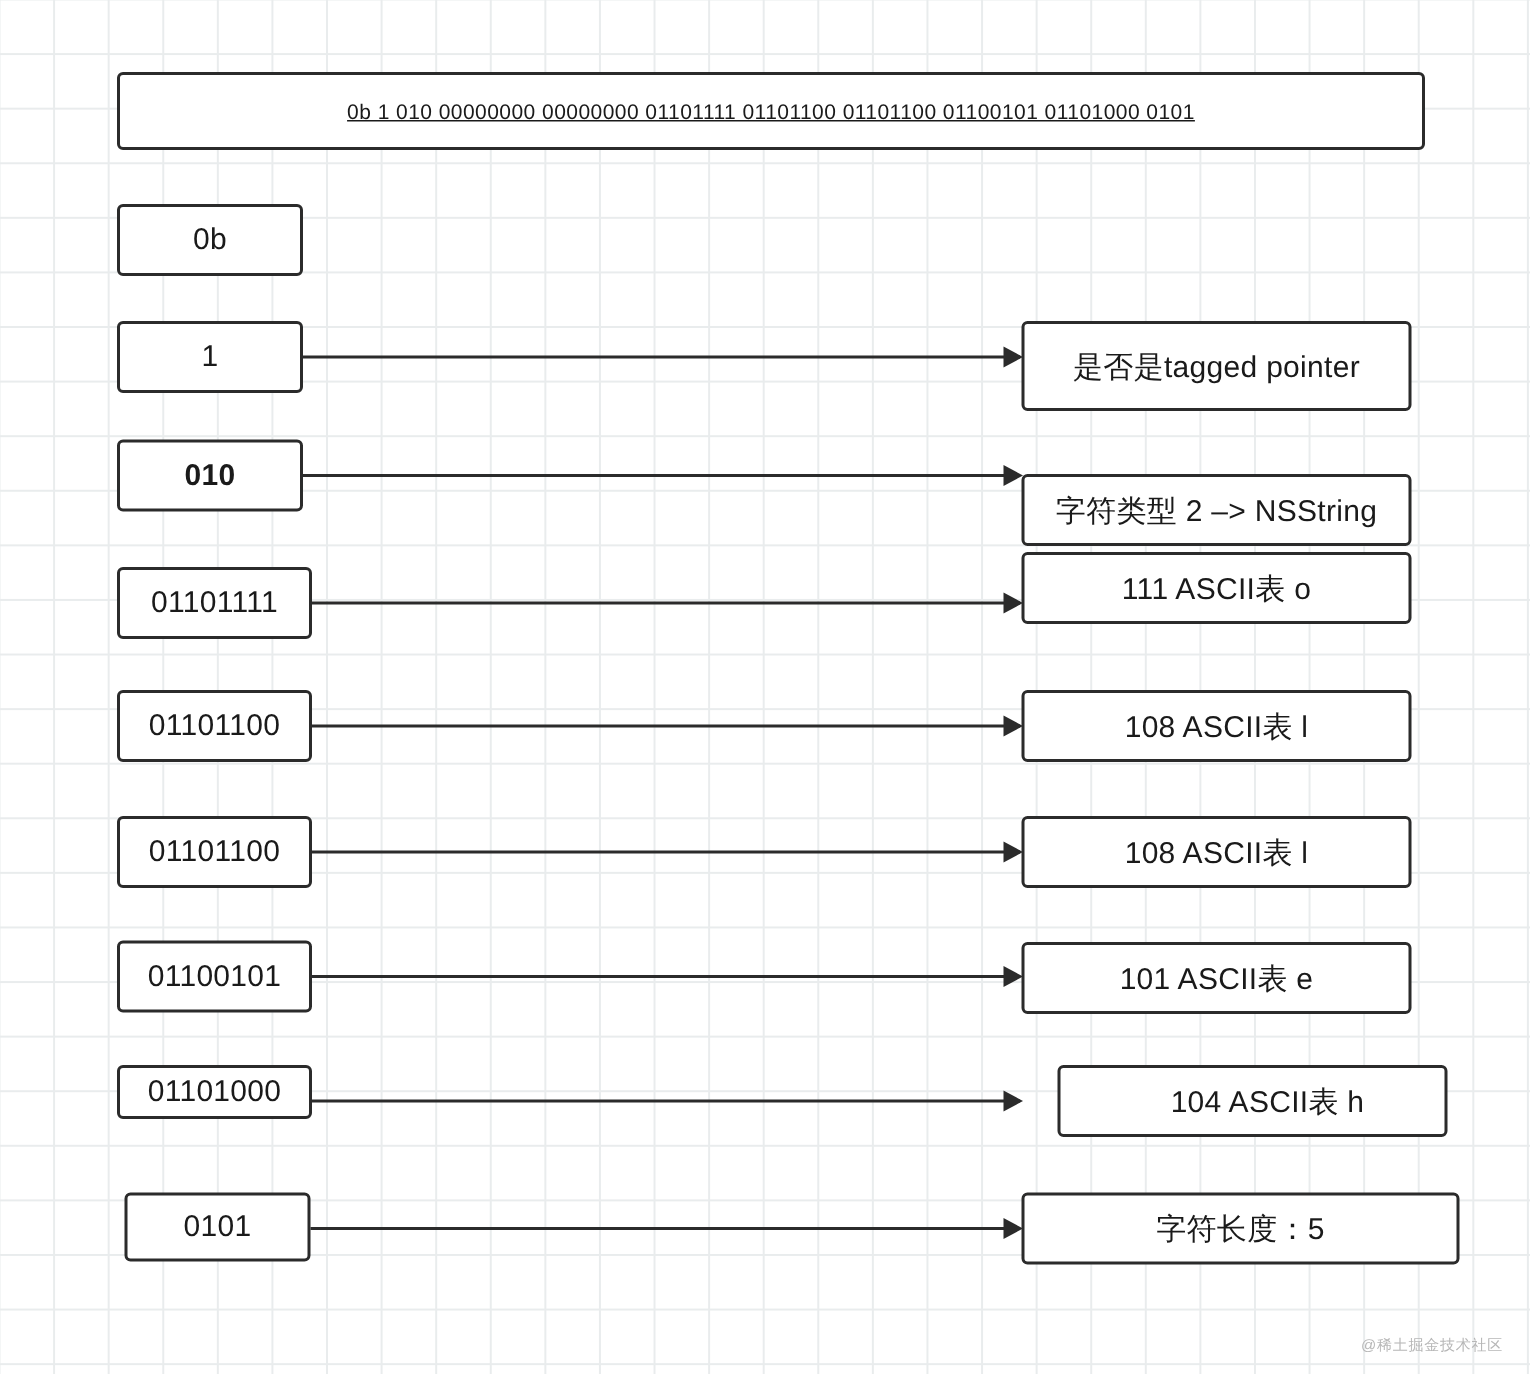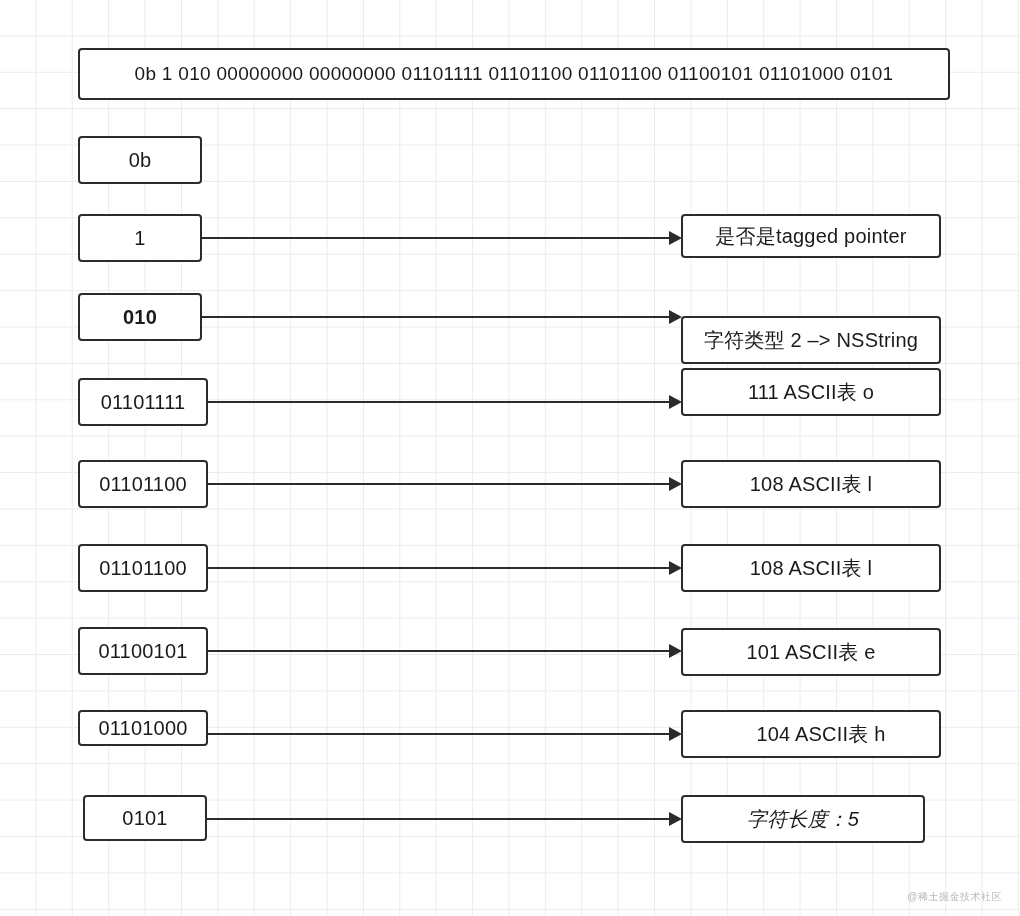--- a/index.html
+++ b/index.html
@@ -32,22 +32,23 @@
     background: #ffffff;
     display: flex;
     align-items: center;
     justify-content: center;
     color: #1a1a1a;
     font-size: 20px;
     letter-spacing: 0.2px;
     white-space: nowrap;
   }
   .box.header {
-    font-size: 19px;
+    font-size: 14px;
     letter-spacing: 0.3px;
+    text-decoration: underline;
   }
   .arrow {
     position: absolute;
     height: 2px;
     background: #2b2b2b;
   }
   .arrow::after {
     content: "";
     position: absolute;
     right: -2px;
@@ -73,21 +74,21 @@
 <body>
 
 <div id="canvas">
 
   <div class="box header" style="left:78px; top:48px; width:872px; height:52px;">0b 1 010 00000000 00000000 01101111 01101100 01101100 01100101 01101000 0101</div>
 
   <div class="box" style="left:78px; top:136px; width:124px; height:48px;">0b</div>
 
   <div class="box" style="left:78px; top:214px; width:124px; height:48px;">1</div>
   <div class="arrow" style="left:202px; top:237px; width:478px;"></div>
-  <div class="box" style="left:681px; top:214px; width:260px; height:44px;text-align:center;">是否是tagged pointer</div>
+  <div class="box" style="left:681px; top:214px; width:260px; height:60px;text-align:center;">是否是tagged pointer</div>
 
   <div class="box" style="left:78px; top:293px; width:124px; height:48px;font-weight:bold;">010</div>
   <div class="arrow" style="left:202px; top:316px; width:478px;"></div>
   <div class="box" style="left:681px; top:293px; width:260px; height:48px;margin-top:23px;">字符类型 2 –&gt; NSString</div>
 
   <div class="box" style="left:78px; top:378px; width:130px; height:48px;">01101111</div>
   <div class="arrow" style="left:208px; top:401px; width:472px;"></div>
   <div class="box" style="left:681px; top:368px; width:260px; height:48px;">111 ASCII表 o</div>
 
   <div class="box" style="left:78px; top:460px; width:130px; height:48px;">01101100</div>
@@ -97,20 +98,20 @@
   <div class="box" style="left:78px; top:544px; width:130px; height:48px;">01101100</div>
   <div class="arrow" style="left:208px; top:567px; width:472px;"></div>
   <div class="box" style="left:681px; top:544px; width:260px; height:48px;">108 ASCII表 l</div>
 
   <div class="box" style="left:78px; top:627px; width:130px; height:48px;">01100101</div>
   <div class="arrow" style="left:208px; top:650px; width:472px;"></div>
   <div class="box" style="left:681px; top:628px; width:260px; height:48px;">101 ASCII表 e</div>
 
   <div class="box" style="left:78px; top:710px; width:130px; height:36px;">01101000</div>
   <div class="arrow" style="left:208px; top:733px; width:472px;"></div>
-  <div class="box" style="left:681px; top:710px; width:260px; height:48px;padding-left:20px;">104 ASCII表 h</div>
+  <div class="box" style="left:705px; top:710px; width:260px; height:48px;padding-left:20px;">104 ASCII表 h</div>
 
   <div class="box" style="left:83px; top:795px; width:124px; height:46px;">0101</div>
   <div class="arrow" style="left:207px; top:818px; width:473px;"></div>
-  <div class="box" style="left:681px; top:795px; width:244px; height:48px;font-style:italic;">字符长度：5</div>
+  <div class="box" style="left:681px; top:795px; width:292px; height:48px;">字符长度：5</div>
 
   <div class="watermark">@稀土掘金技术社区</div>
 </div>
 
 </body></html>

